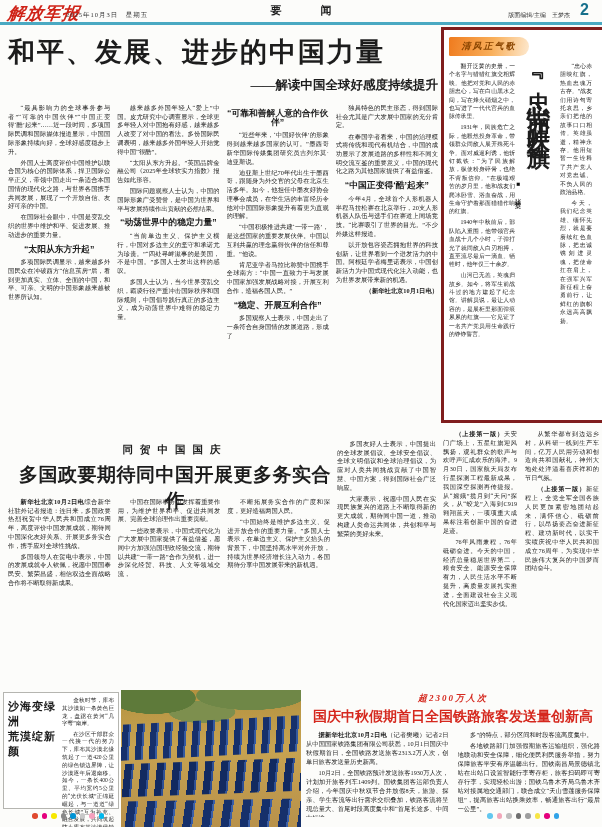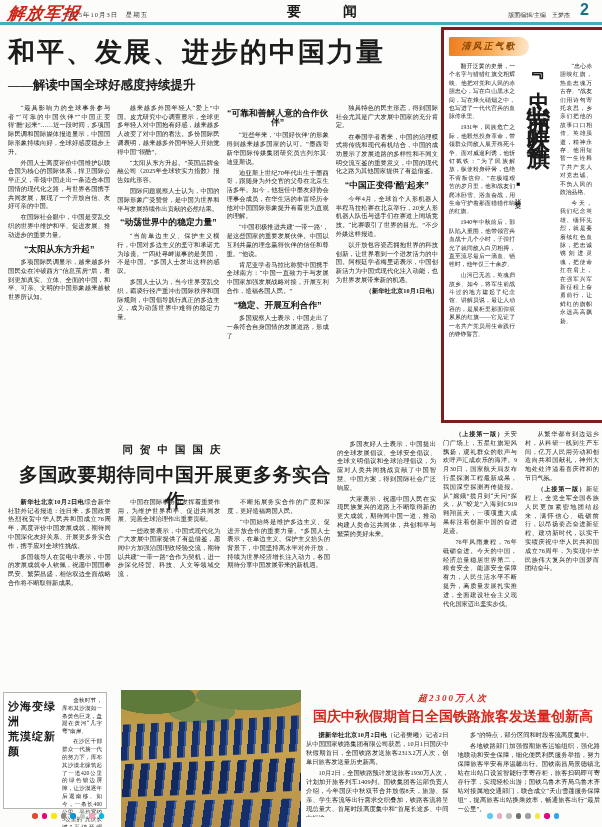--- a/index.html
+++ b/index.html
@@ -4,40 +4,40 @@
 <style>
   html,body{margin:0;padding:0;background:#e9e9e6;}
   .page{position:relative;width:602px;height:827px;background:#fcfcfa;overflow:hidden;
         font-family:"Liberation Serif","DejaVu Serif",serif;color:#1c1c1c;margin:0 auto;}
   .abs{position:absolute;}
 
   
   .logo{left:8px;top:2px;font-size:17px;font-weight:bold;font-style:italic;color:#cf2318;
         transform:skewX(-8deg);letter-spacing:1px;}
   .dateline{left:66px;top:11px;font-size:6.5px;color:#333;letter-spacing:1px;}
-  .section{left:231px;top:3px;width:140px;text-align:right;font-size:14px;font-weight:900;
+  .section{left:231px;top:3px;width:140px;text-align:center;font-size:11px;font-weight:900;
            font-family:"Liberation Sans","DejaVu Sans",sans-serif;letter-spacing:14px;text-indent:14px;}
   .credit{left:440px;top:11px;width:130px;text-align:right;font-size:6px;color:#333;}
   .pageno{left:580px;top:1px;font-size:16px;font-weight:900;color:#17708c;
           font-family:"Liberation Sans","DejaVu Sans",sans-serif;}
   .hrule{left:0;top:22px;width:602px;height:3px;background:#4aa9c2;}
 
   
   .flow{overflow:hidden;text-align:justify;}
   .flow p{margin:0 0 2.5px 0;text-indent:2em;}
   .flow p b{font-weight:900;}
   .flow .fh{font-size:8.8px;font-weight:900;text-align:center;text-indent:0;margin:5px 0;
             font-family:"Liberation Sans","DejaVu Sans",sans-serif;}
   .flow .fc{text-align:right;text-indent:0;font-weight:bold;}
 
   
   .main-art{left:8px;top:30px;width:430px;height:398px;}
   .main-h1{font-size:27px;font-weight:900;letter-spacing:2px;margin:4px 0 7px 0;
            font-family:"Liberation Sans","DejaVu Sans",sans-serif;}
-  .main-h2{text-align:left;font-size:12.5px;font-weight:bold;margin:0 0 10px 0;}
+  .main-h2{text-align:right;font-size:12.5px;font-weight:bold;margin:0 0 10px 0;}
   .main-cols{display:flex;gap:7px;height:322px;}
   .main-cols .col{flex:1;font-size:6.3px;line-height:8.7px;}
 
   
   .redbox{left:441px;top:27px;width:172px;height:396px;border:3px solid #7f1d1d;background:#fff;
           box-sizing:border-box;}
   .banner{position:absolute;left:5px;top:7px;width:80px;height:19px;border-radius:2px 12px 12px 2px;
           background:linear-gradient(100deg,#ef7b1e 0%,#f9b05c 55%,#fde9cf 100%);
           color:#8a4500;font-weight:900;font-style:italic;font-size:9px;line-height:19px;
           text-align:center;letter-spacing:2px;}
@@ -57,21 +57,21 @@
   .mid{left:8px;top:438px;width:428px;height:250px;}
   .mid-head{position:absolute;left:6px;top:0;width:322px;}
   .mid-kicker{text-align:center;font-size:10.5px;font-weight:bold;letter-spacing:7px;margin-top:5px;}
   .mid-h1{text-align:center;font-size:19px;font-weight:900;margin-top:5px;letter-spacing:.5px;
           font-family:"Liberation Sans","DejaVu Sans",sans-serif;}
   .mid-cols{position:absolute;left:0;top:60px;width:322px;height:190px;display:flex;gap:7px;}
   .mid-cols .col{flex:1;font-size:6.3px;line-height:8.7px;}
   .mid-col-d{position:absolute;left:329px;top:2px;width:99px;height:246px;font-size:6.3px;line-height:8.7px;}
 
   
-  .desert{left:3px;top:692px;width:104px;height:117px;border:1px solid #b5b5b0;background:#fff;
+  .desert{left:3px;top:692px;width:116px;height:117px;border:1px solid #b5b5b0;background:#fff;
           padding:4px;box-sizing:border-box;}
   .desert-title{float:left;width:50px;margin:2px 4px 2px 0;font-size:11px;font-weight:900;
                 line-height:15px;letter-spacing:1px;}
   .desert-flow{font-size:5.6px;line-height:7.8px;}
 
   
   .photo{left:121px;top:690px;width:180px;height:137px;overflow:hidden;
      background:
        radial-gradient(70px 26px at 18% 6%, #5e7a3a 0 60%, rgba(0,0,0,0) 61%),
        radial-gradient(90px 24px at 72% 4%, #6f8747 0 60%, rgba(0,0,0,0) 61%),

